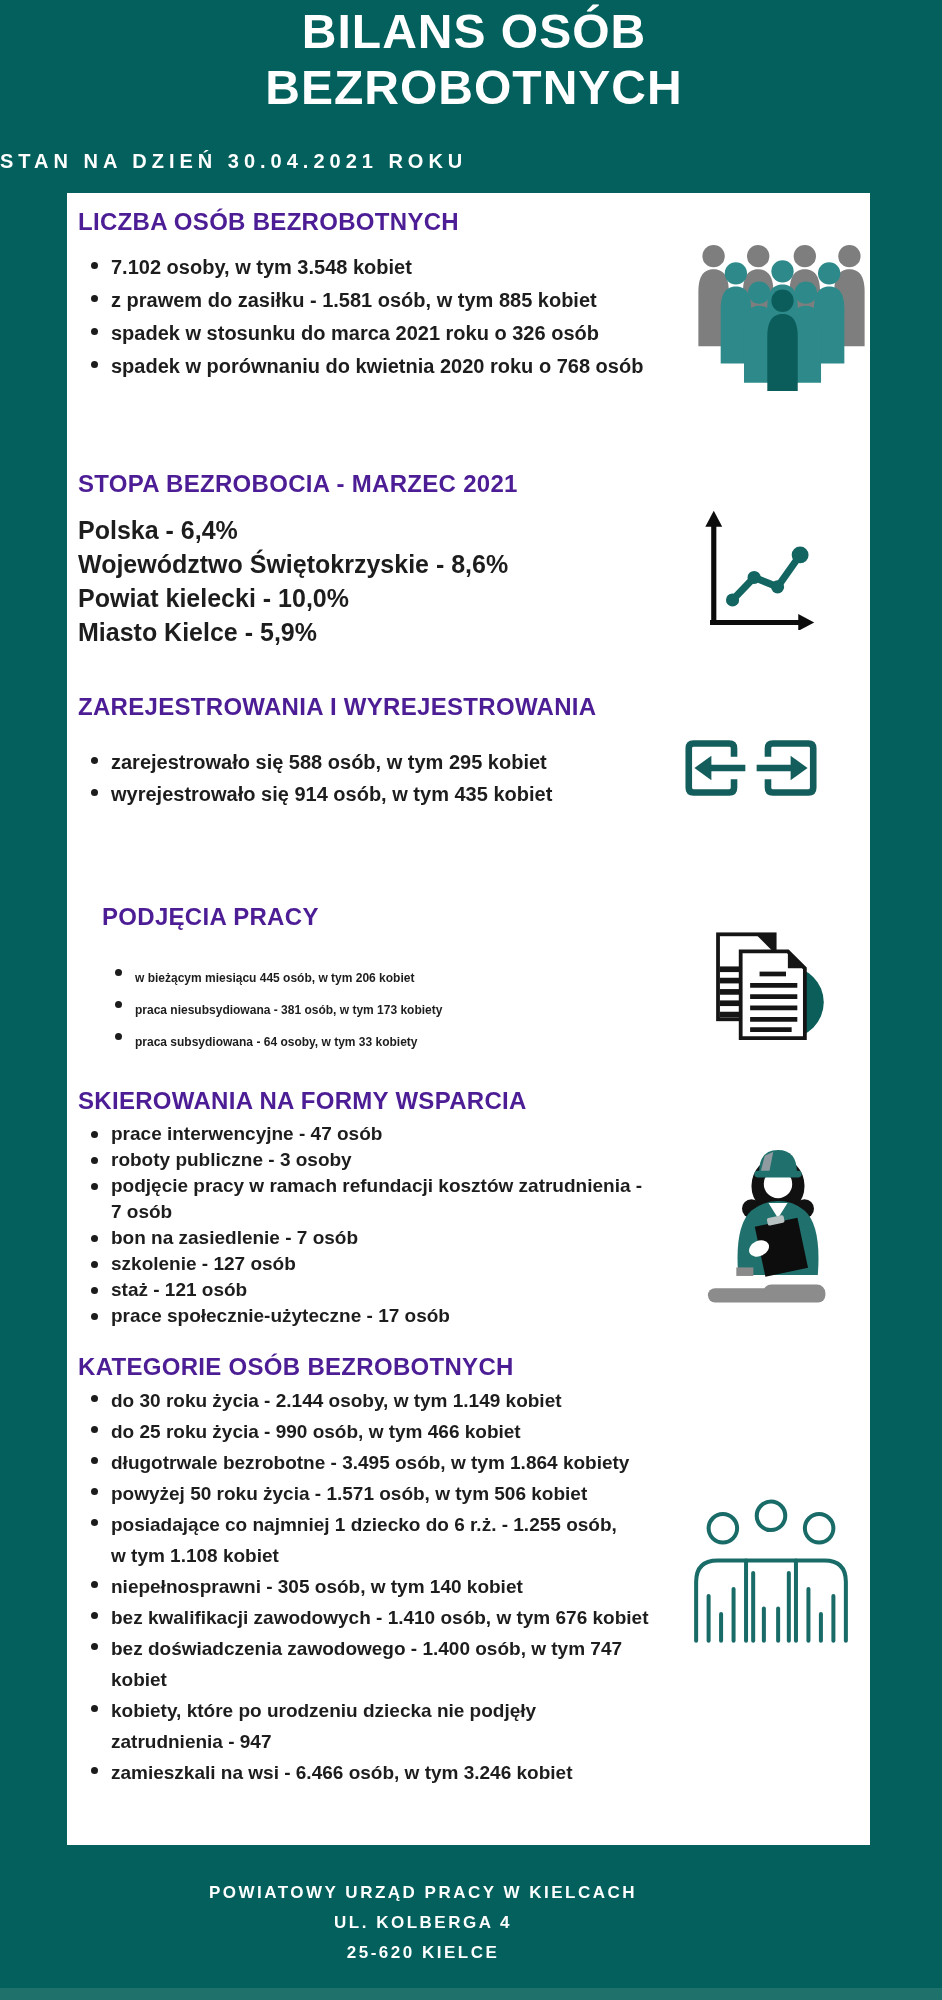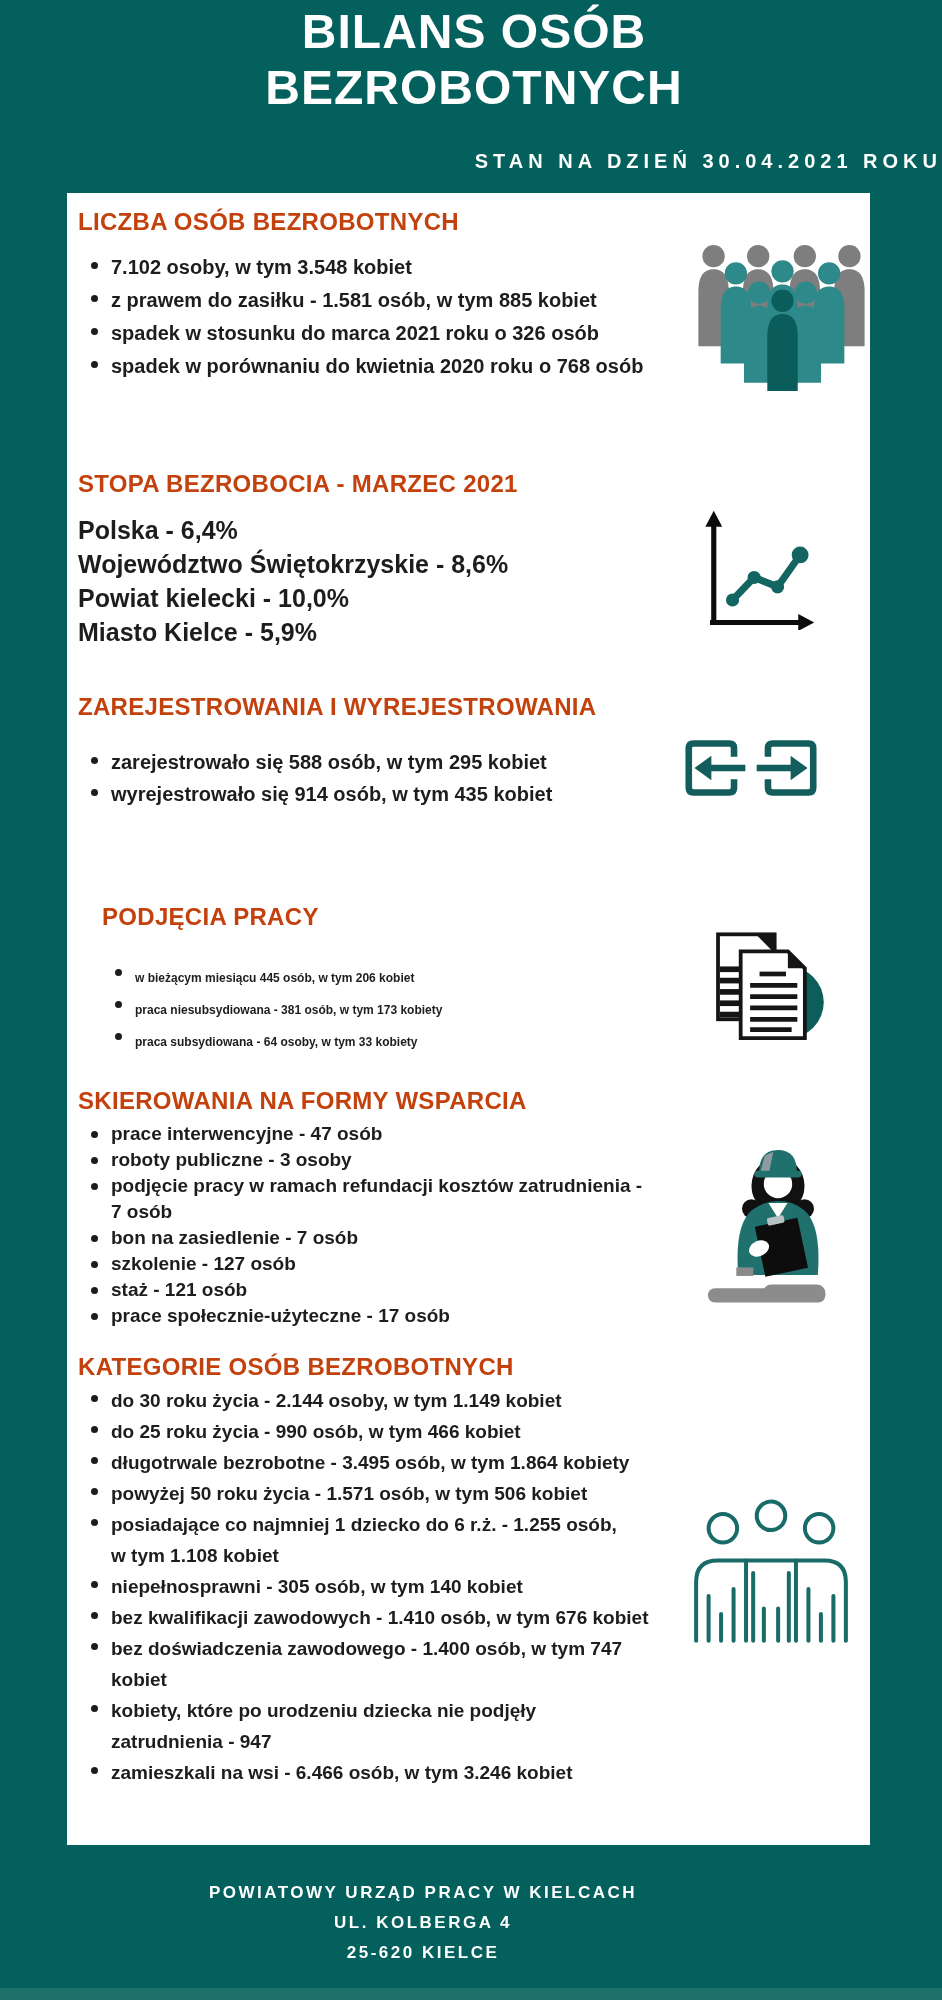--- a/index.html
+++ b/index.html
@@ -4,26 +4,26 @@
 <style>
   html,body{margin:0;padding:0;}
   body{
     width:942px;height:2000px;position:relative;overflow:hidden;
     background:#03605c;
     font-family:"Liberation Sans", sans-serif;
   }
   
   .title-block{position:absolute;top:4px;left:0;width:942px;text-align:center;color:#ffffff;}
   .title-line{font-size:48px;font-weight:700;line-height:56px;letter-spacing:1px;padding-left:6px;}
-  .subtitle{position:absolute;top:150px;left:0;width:942px;text-align:right;color:#ffffff;
+  .subtitle{position:absolute;top:150px;left:0;width:942px;text-align:left;color:#ffffff;
     font-size:20px;font-weight:700;letter-spacing:5px;}
   
   .card{position:absolute;left:67px;top:193px;width:803px;height:1652px;background:#ffffff;}
   .section{position:absolute;left:11px;width:760px;}
-  .section h2{margin:0;font-size:24px;font-weight:700;color:#c2410c;letter-spacing:0.3px;}
+  .section h2{margin:0;font-size:24px;font-weight:700;color:#4c1d95;letter-spacing:0.3px;}
   .bullets{list-style:none;margin:0;padding:0;color:#1d1d1d;font-weight:700;}
   .bullets li{position:relative;padding-left:33px;white-space:pre-line;}
   .bullets li::before{content:"";position:absolute;left:13px;top:0.55em;width:7px;height:7px;border-radius:50%;background:#1c1c1c;}
   .plain-lines{color:#1d1d1d;font-weight:700;}
   .sec1{top:15px;}  .sec1 .bullets{margin-top:15px;font-size:20px;line-height:33px;}
   .sec2{top:277px;} .sec2 .plain-lines{margin-top:15px;font-size:25px;line-height:34px;}
   .sec3{top:500px;} .sec3 .bullets{margin-top:25px;font-size:20px;line-height:32px;}
   .sec4{top:710px;margin-left:24px;} .sec4 .bullets{margin-top:31px;font-size:12px;line-height:32px;}
   .sec5{top:894px;} .sec5 .bullets{margin-top:6px;font-size:19px;line-height:26px;}
   .sec6{top:1160px;}.sec6 .bullets{margin-top:4px;font-size:19px;line-height:31px;}

